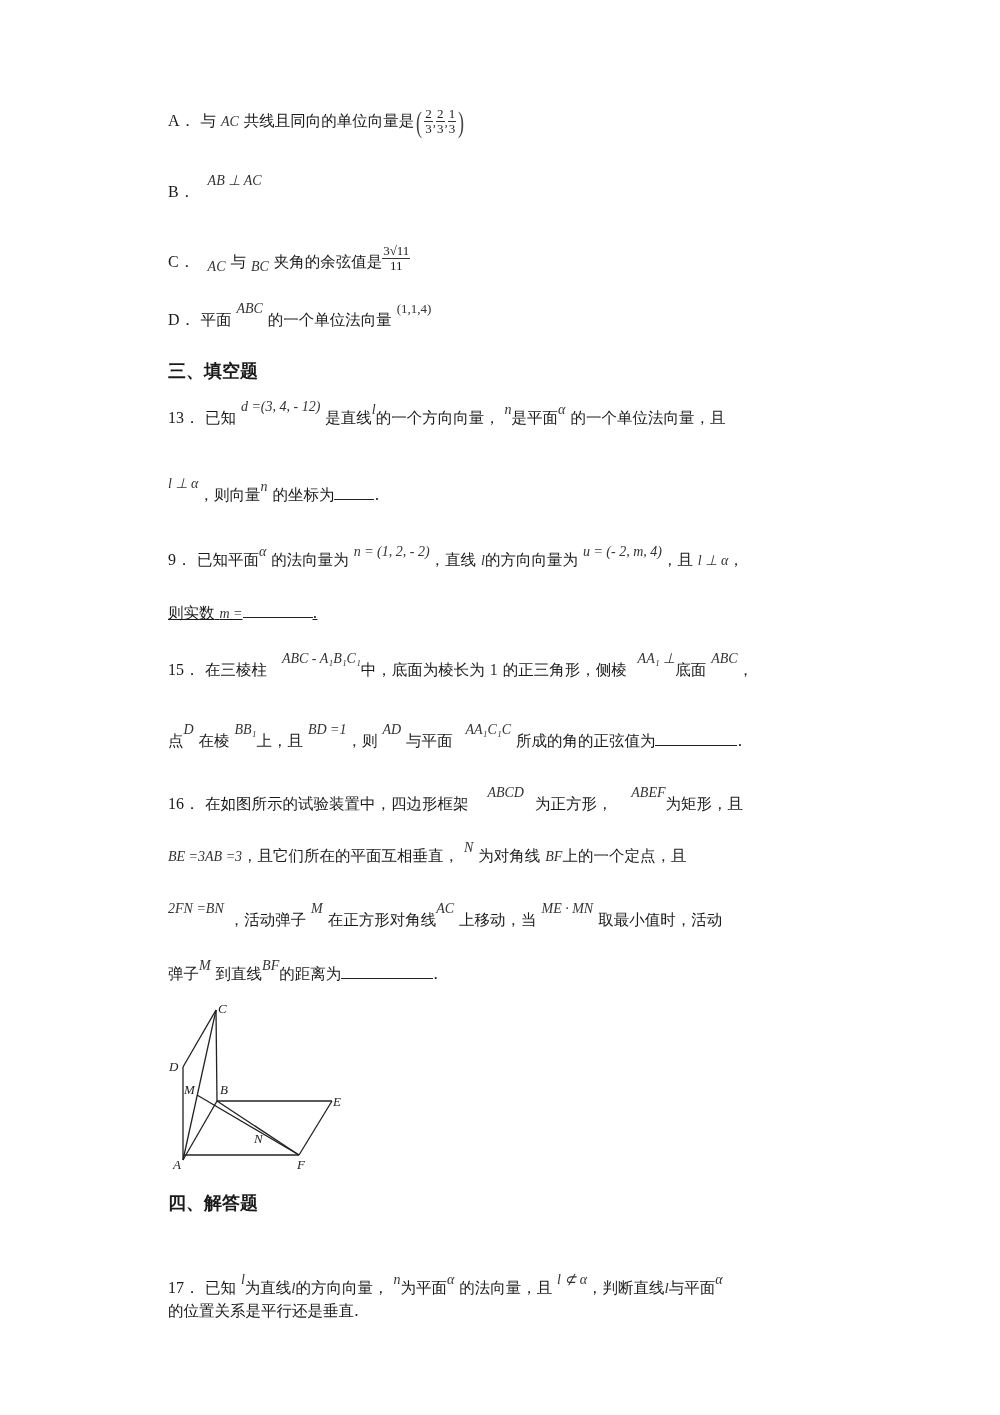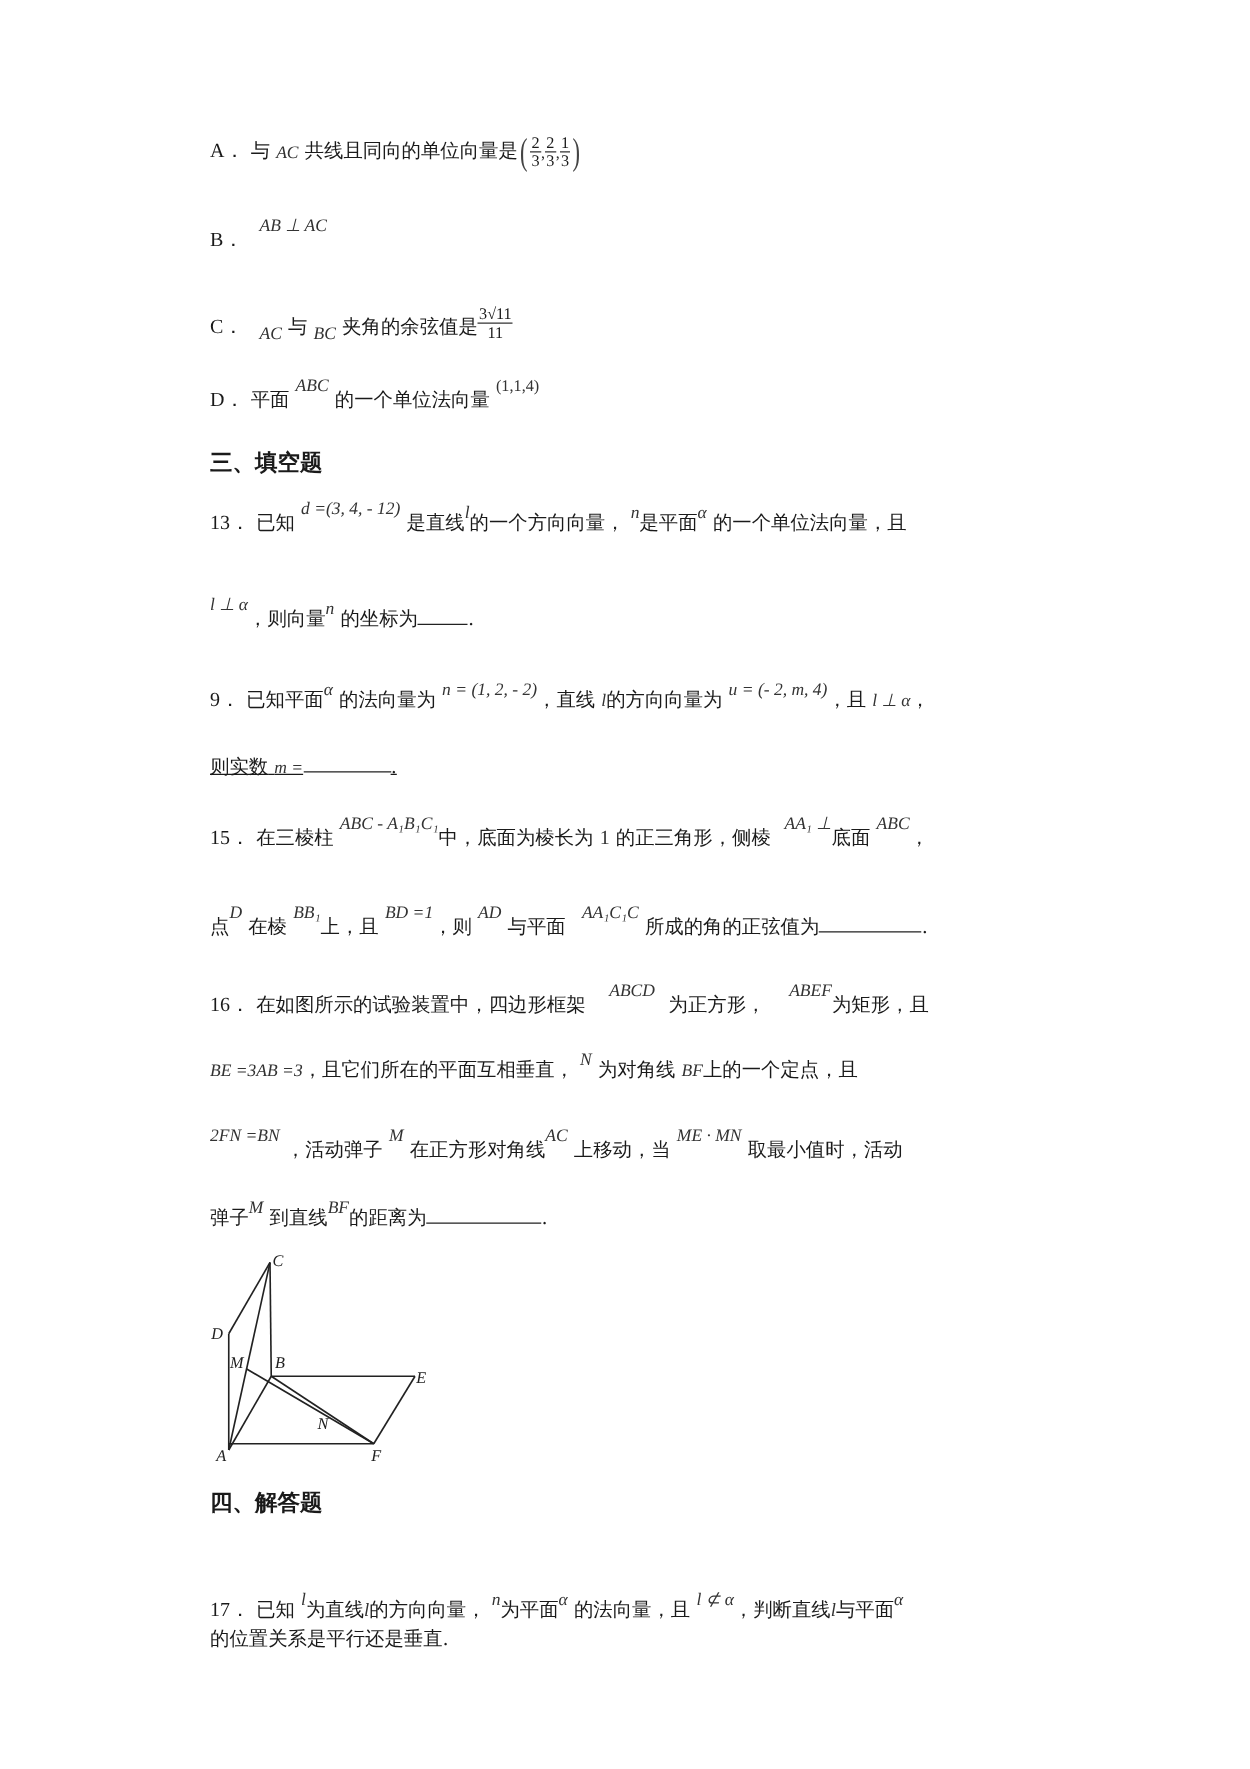--- a/index.html
+++ b/index.html
@@ -87,21 +87,21 @@
   <span class="m">l ⊥ α</span><span>，</span>
 </div>
 <div class="line" style="top:603px;text-decoration:underline;">
   <span>则实数</span>
   <span class="m">m =</span><span class="blank" style="width:70px;"></span><span>.</span>
 </div>
 
 <div class="line" style="top:660px;">
   <span class="lbl">15．</span>
   <span>在三棱柱</span>
-  <span class="m up" style="font-style:italic;">ABC - A₁B₁C₁</span><span>中，底面为棱长为</span>
+  <span class="m up" style="margin-left:10px;font-style:italic;">ABC - A₁B₁C₁</span><span>中，底面为棱长为</span>
   <span class="n" style="font-size:16px;">1</span>
   <span>的正三角形，侧棱</span>
   <span class="m up" style="margin-left:6px;">AA₁ ⊥</span><span>底面</span>
   <span class="m up">ABC</span><span>，</span>
 </div>
 <div class="line" style="top:731px;">
   <span>点</span><span class="m up">D</span>
   <span>在棱</span>
   <span class="m up">BB₁</span><span>上，且</span>
   <span class="m up">BD =1</span><span>，则</span>

